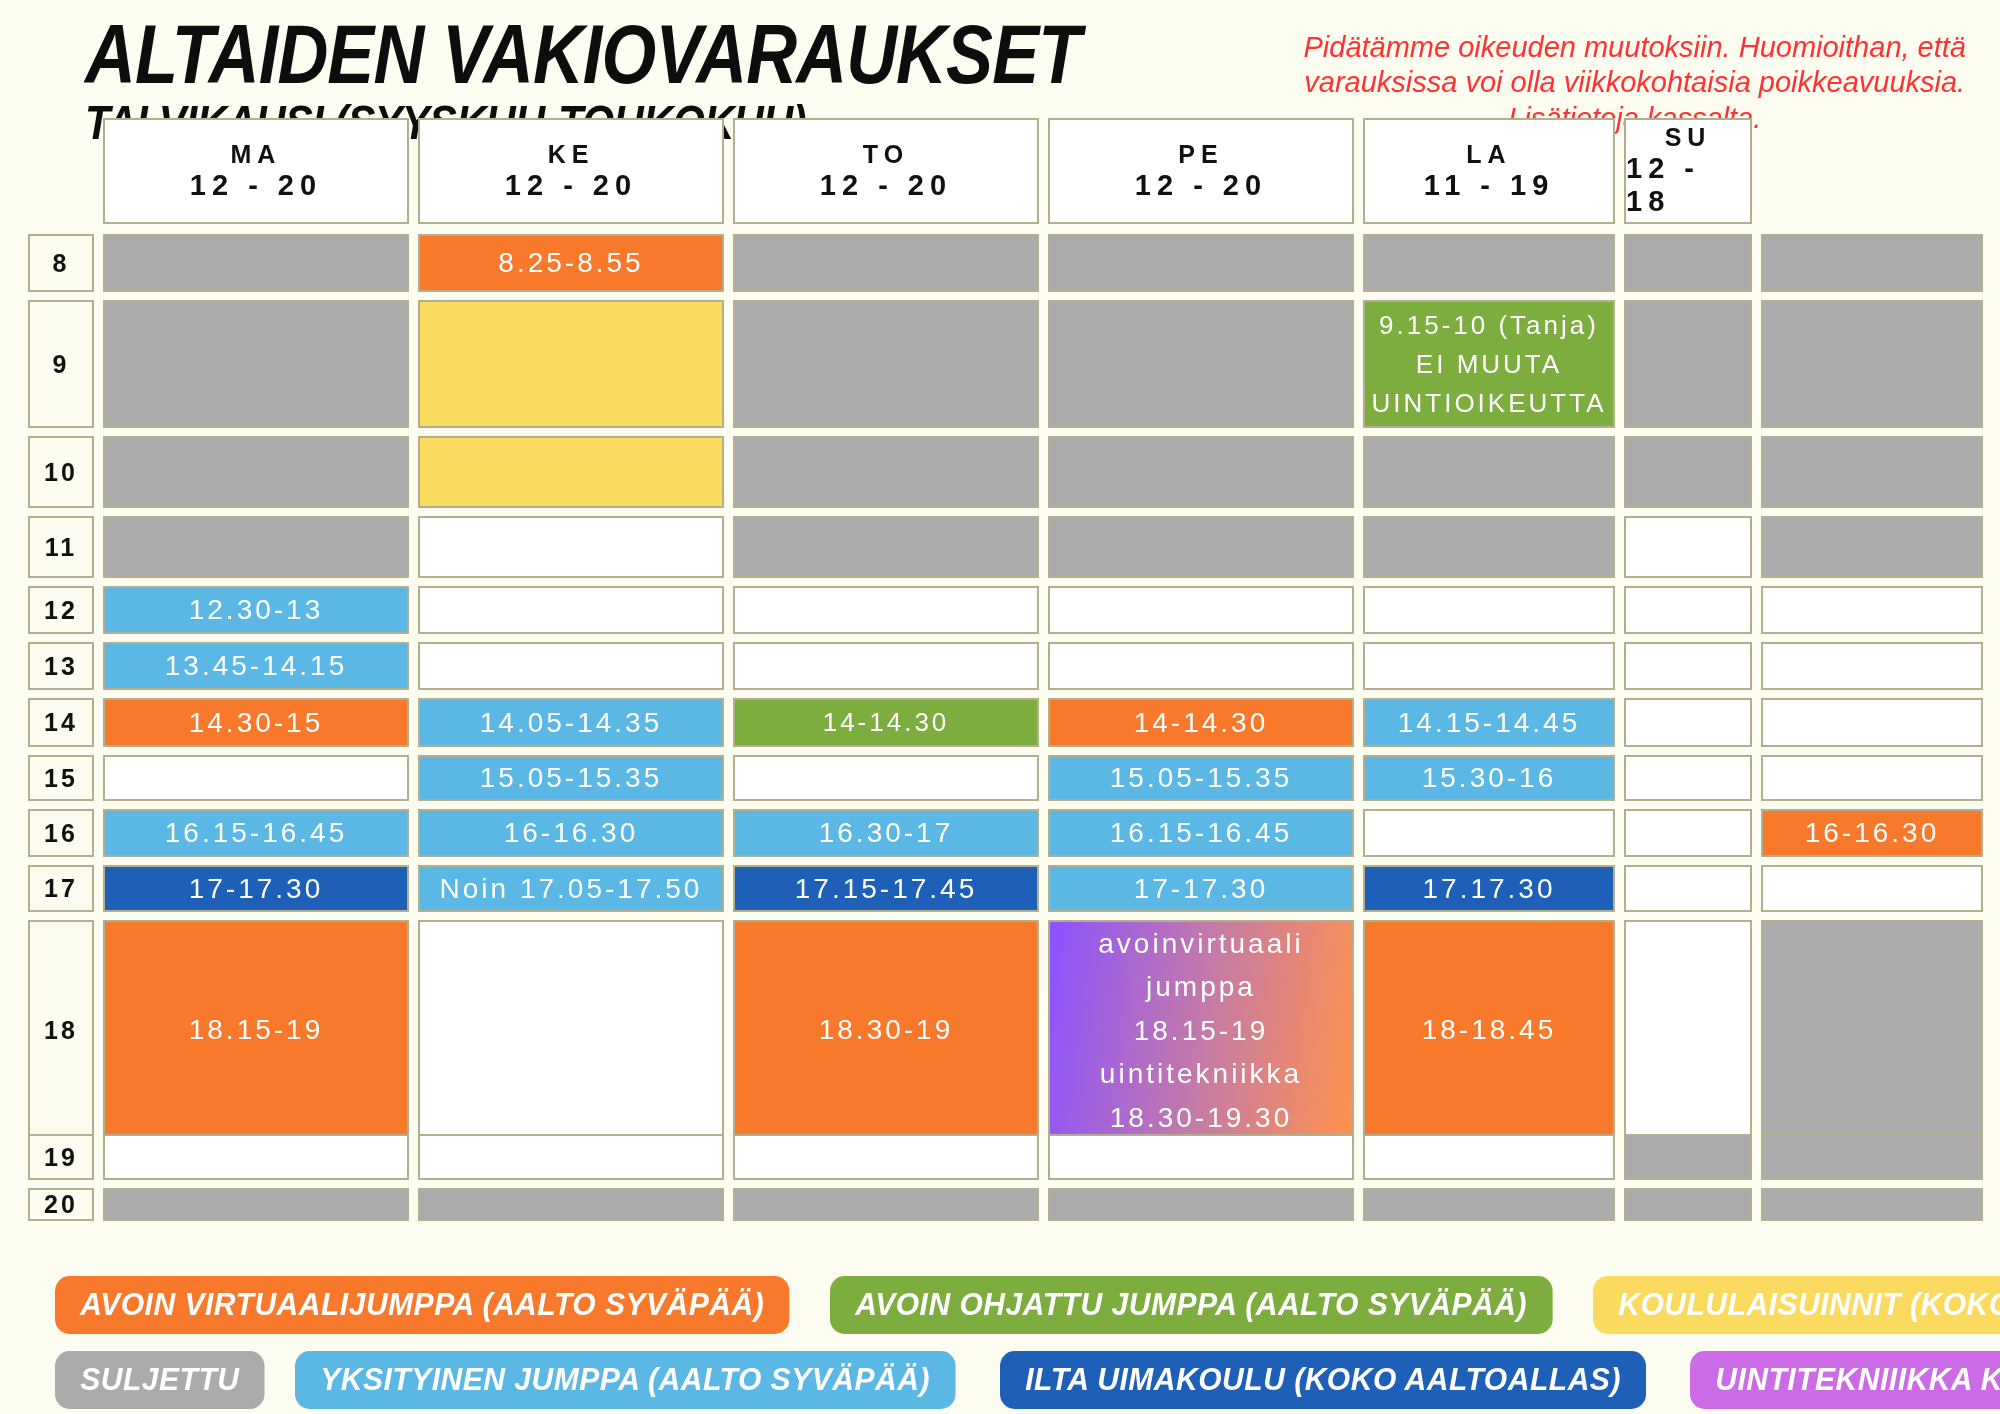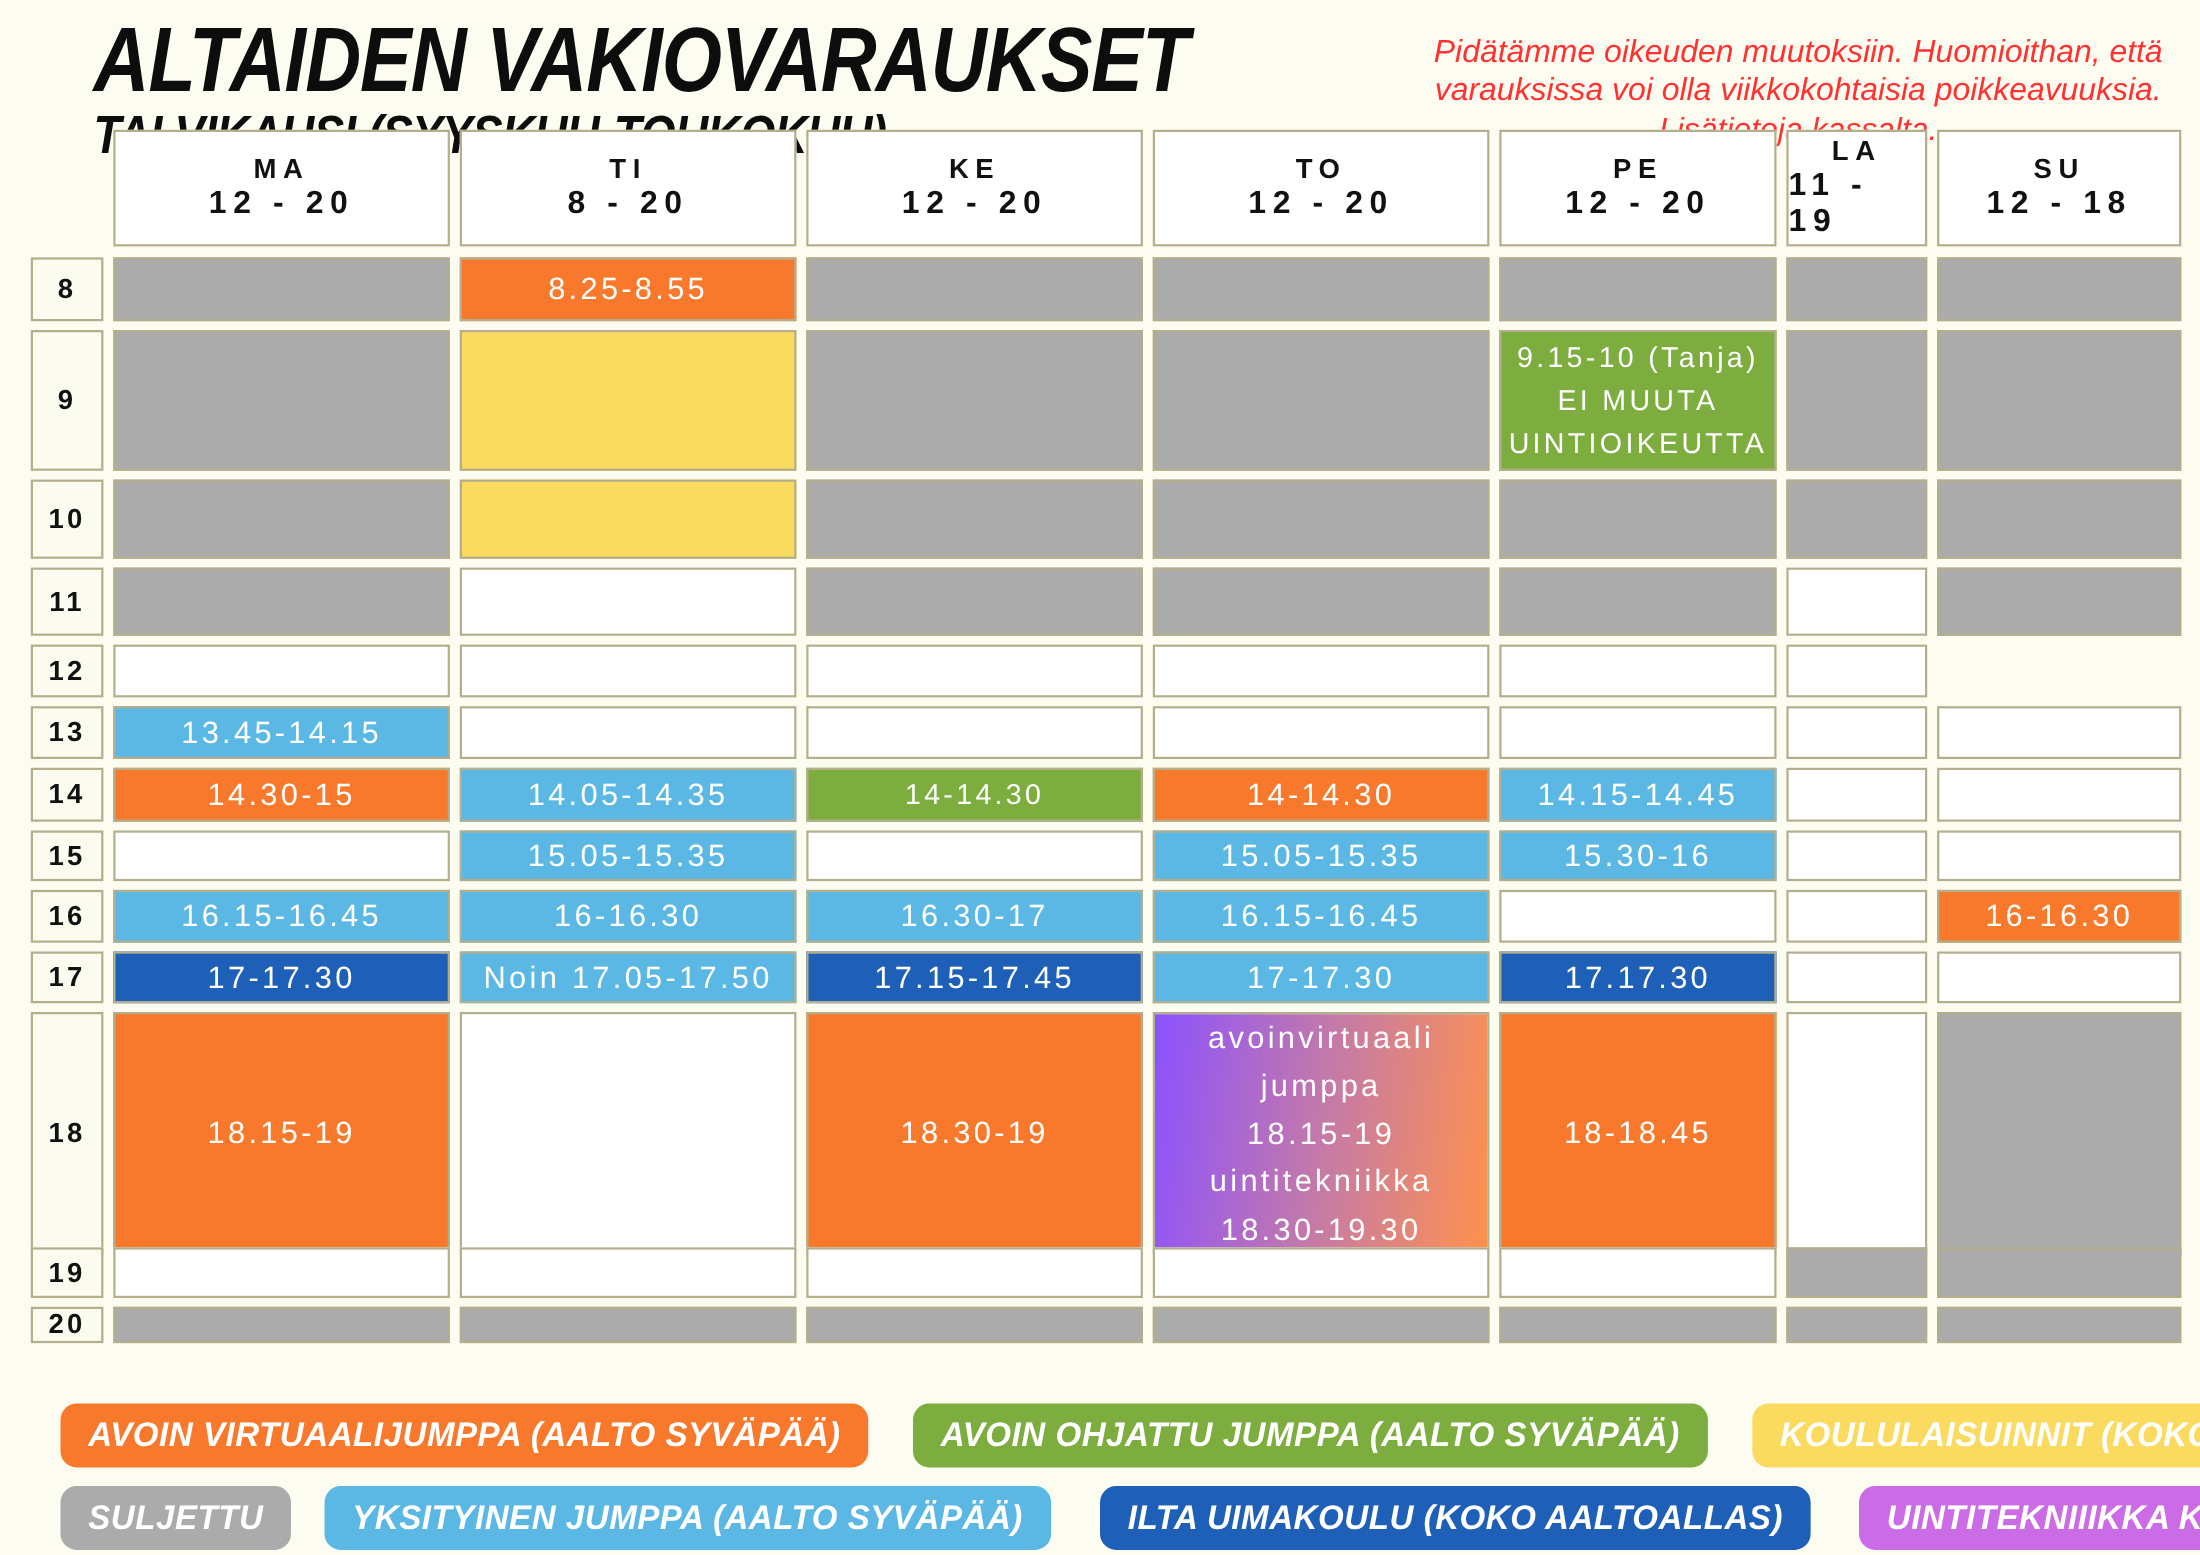--- a/index.html
+++ b/index.html
@@ -91,24 +91,20 @@
 Lisätietoja kassalta.</div>
 
 <div class="sched">
   <div class="grid-row day-header-row" id="day-header-row">
     <div class="corner"></div>
   <div class="day-cell">
         <div class="day-name">MA</div>
         <div class="day-hours">12 - 20</div>
       </div>
       <div class="day-cell">
-        <div class="day-name">TI</div>
-        <div class="day-hours">8 - 20</div>
-      </div>
-      <div class="day-cell">
         <div class="day-name">KE</div>
         <div class="day-hours">12 - 20</div>
       </div>
       <div class="day-cell">
         <div class="day-name">TO</div>
         <div class="day-hours">12 - 20</div>
       </div>
       <div class="day-cell">
         <div class="day-name">PE</div>
         <div class="day-hours">12 - 20</div>
@@ -162,20 +158,21 @@
         <div class="cell cat-closed"></div>
         <div class="cell cat-empty"></div>
         <div class="cell cat-closed"></div>
         <div class="cell cat-closed"></div>
         <div class="cell cat-closed"></div>
         <div class="cell cat-empty"></div>
         <div class="cell cat-closed"></div>
       </div>
       <div class="grid-row" style="height: 48px;">
         <div class="hour-cell">12</div>
+        <div class="cell cat-private">12.30-13</div>
         <div class="cell cat-empty"></div>
         <div class="cell cat-empty"></div>
         <div class="cell cat-empty"></div>
         <div class="cell cat-empty"></div>
         <div class="cell cat-empty"></div>
         <div class="cell cat-empty"></div>
       </div>
       <div class="grid-row" style="height: 48px;">
         <div class="hour-cell">13</div>
         <div class="cell cat-private">13.45-14.15</div>

